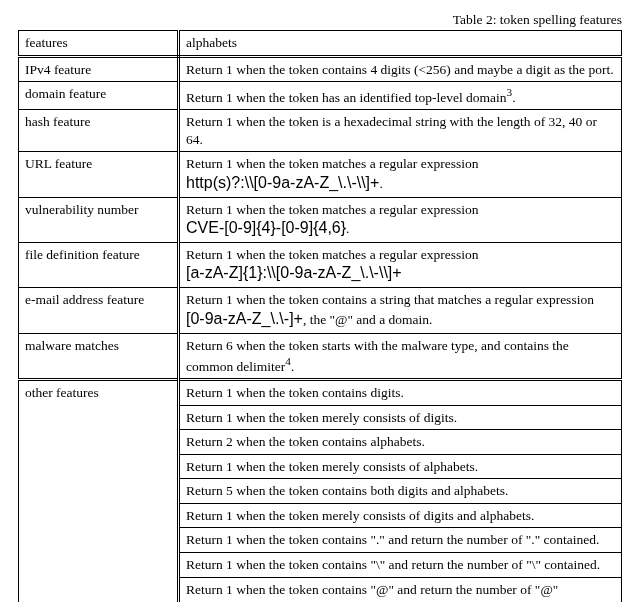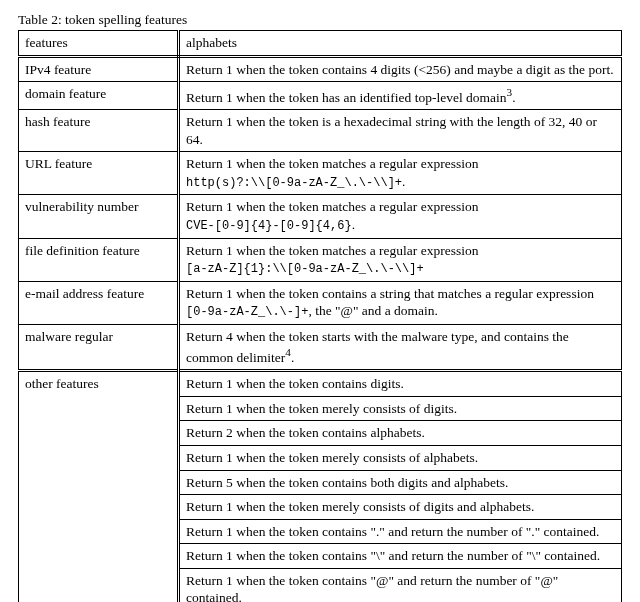--- a/index.html
+++ b/index.html
@@ -6,21 +6,21 @@
     font-family: "Times New Roman", Times, serif;
     font-size: 13.5px;
     margin: 0;
     padding: 12px 18px 18px 18px;
     background: #fff;
     color: #000;
     width: 640px;
     box-sizing: border-box;
   }
   .caption {
-    text-align: left;
+    text-align: right;
     margin-bottom: 2px;
     font-size: 13.5px;
   }
   table {
     border-collapse: collapse;
     width: 100%;
     table-layout: fixed;
   }
   col.features { width: 160px; }
   col.definition { width: auto; }
@@ -38,22 +38,22 @@
   }
   
   tr.header td {
     border-top: 1px solid #000;
     border-bottom: 3px double #000;
   }
   tr.sep-top td {
     border-top: 3px double #000;
   }
   .mono {
-    font-family: Liberation Mono, monospace;
-    font-size: 12px;
+    font-family: Liberation Sans, sans-serif;
+    font-size: 16px;
   }
 </style>
 </head>
 <body>
 
 <div class="caption">Table 2: token spelling features</div>
 
 <table>
   <colgroup>
       <col class="features">
@@ -88,22 +88,22 @@
   </tr>
   <tr>
     <td class="left">file definition feature</td>
     <td><span>Return 1 when the token matches a regular expression </span><br><span class="mono">[a-zA-Z]{1}:\\[0-9a-zA-Z_\.\-\\]+</span></td>
   </tr>
   <tr>
     <td class="left">e-mail address feature</td>
     <td><span>Return 1 when the token contains a string that matches a regular expression </span><span class="mono">[0-9a-zA-Z_\.\-]+</span><span>, the "@" and a domain.</span></td>
   </tr>
   <tr>
-    <td class="left">malware regular</td>
-    <td><span>Return 4 when the token starts with the malware type, and contains the common delimiter</span><sup>4</sup><span>.</span></td>
+    <td class="left">malware matches</td>
+    <td><span>Return 6 when the token starts with the malware type, and contains the common delimiter</span><sup>4</sup><span>.</span></td>
   </tr>
 
   <tr class="sep-top">
     <td class="left" rowspan="10">other features</td>
     <td>Return 1 when the token contains digits.</td>
   </tr>
   <tr>
         <td>Return 1 when the token merely consists of digits.</td>
       </tr>
   <tr>

